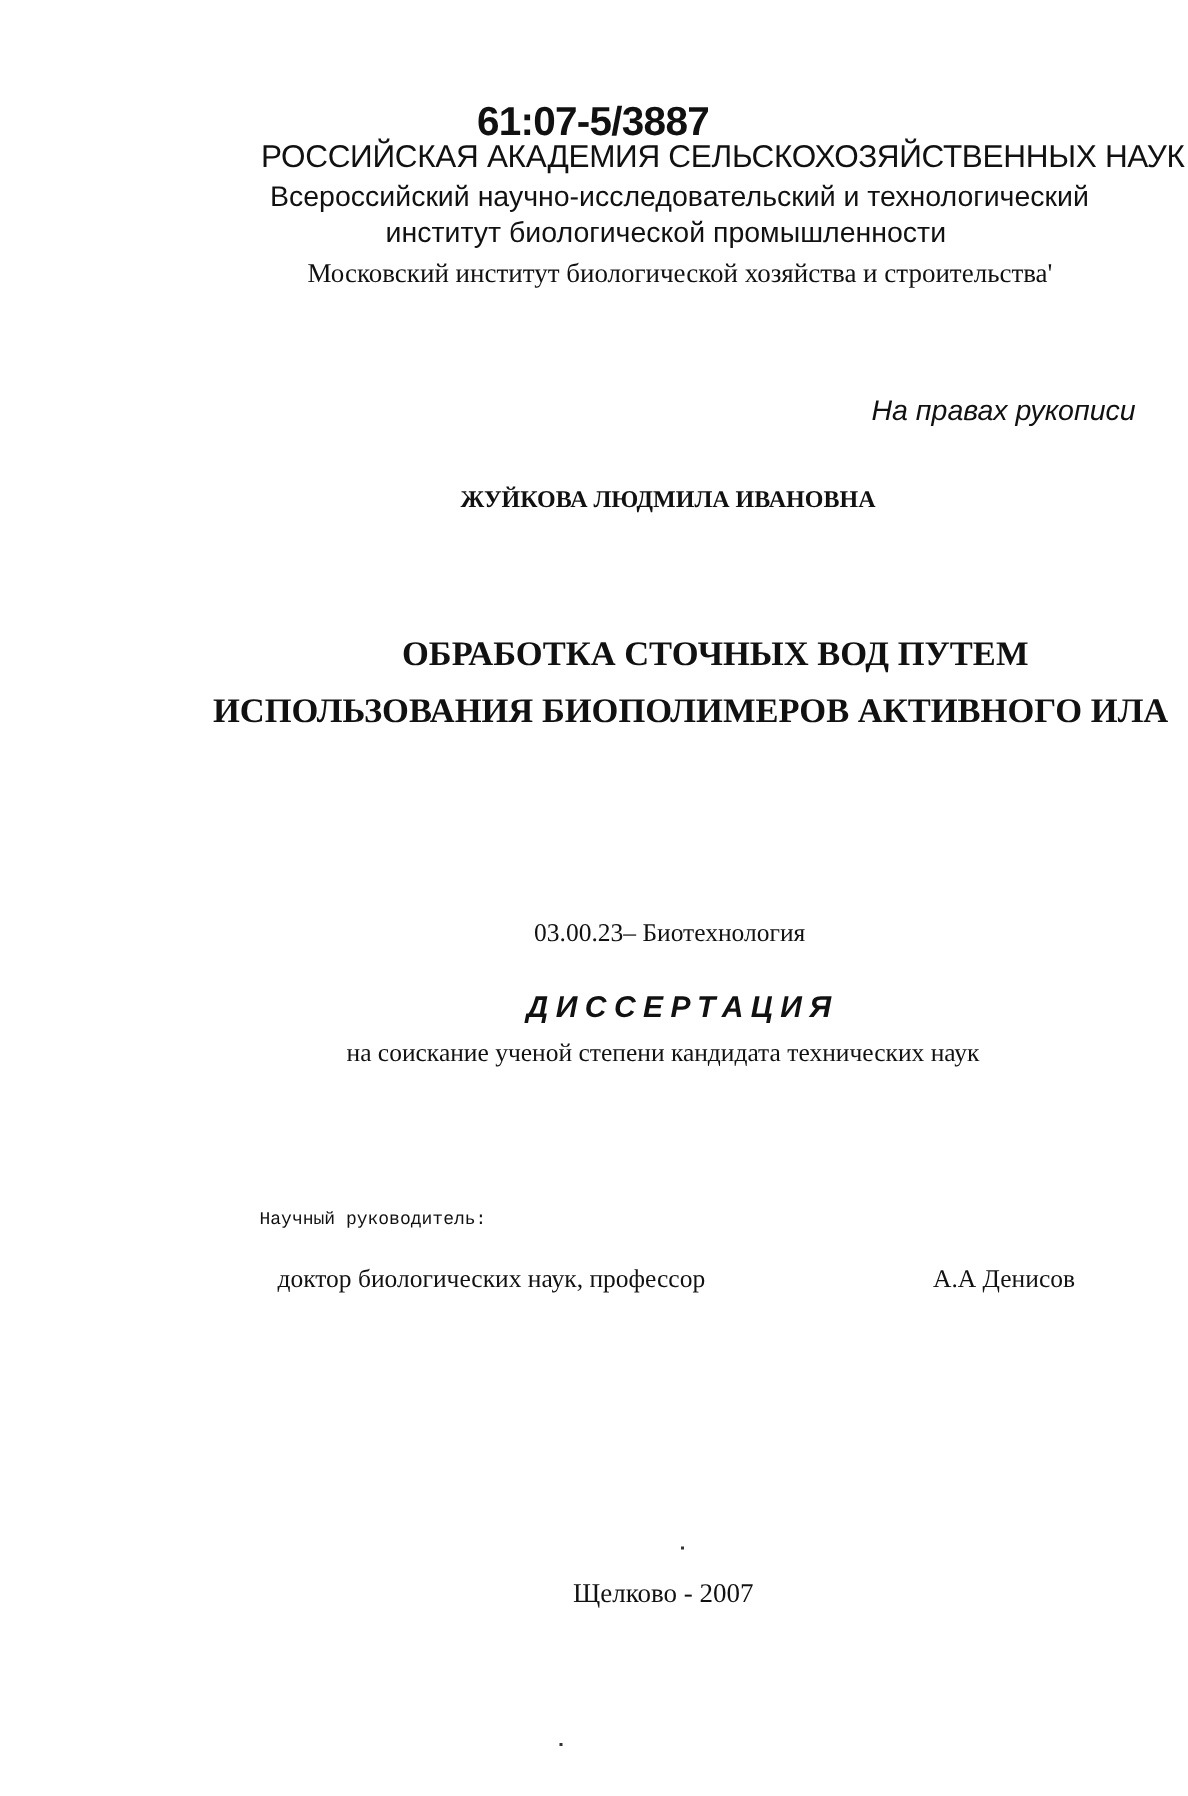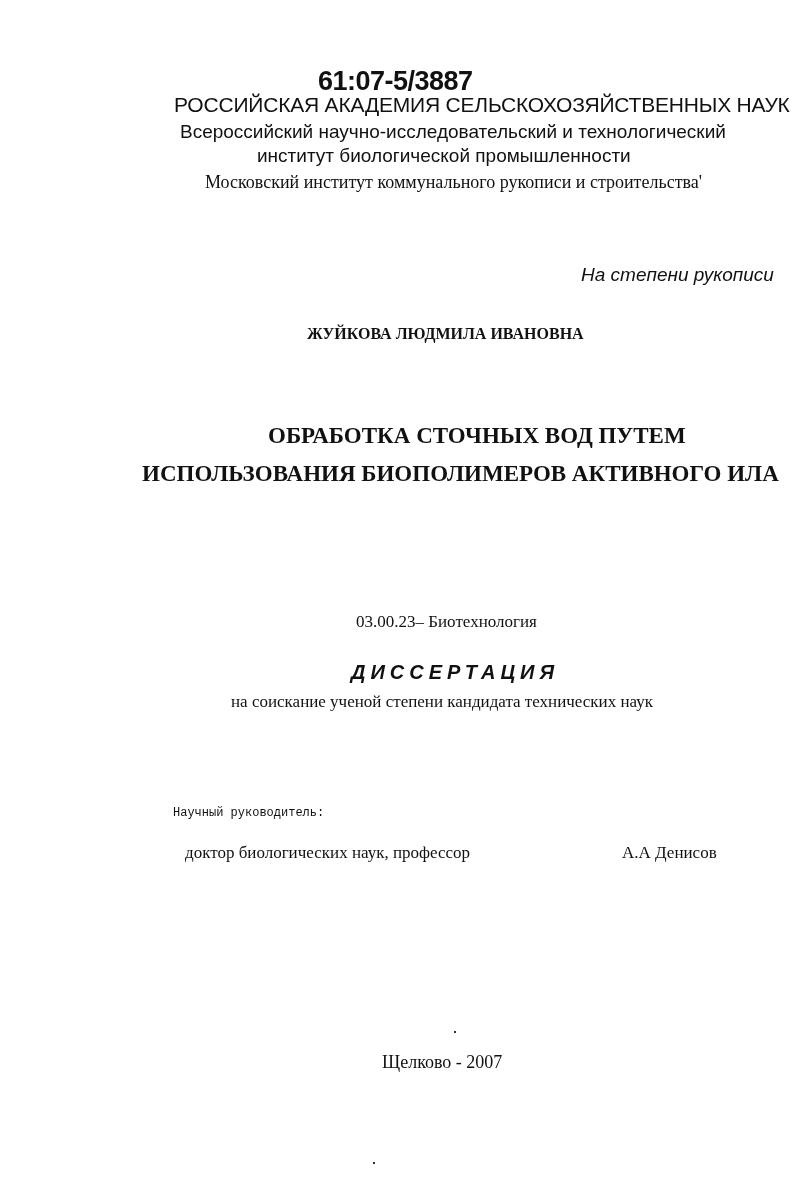--- a/index.html
+++ b/index.html
@@ -26,23 +26,23 @@
   .speck { position: absolute; width: 2px; height: 2px; background: #333; }
 </style>
 </head>
 <body>
 
 <div id="code" class="abs sans">61:07-5/3887</div>
 
 <div id="academy" class="abs sans">РОССИЙСКАЯ АКАДЕМИЯ СЕЛЬСКОХОЗЯЙСТВЕННЫХ НАУК</div>
 <div id="inst1" class="abs sans">Всероссийский научно-исследовательский и технологический</div>
 <div id="inst2" class="abs sans">институт биологической промышленности</div>
-<div id="inst3" class="abs serif">Московский институт коммунального рукописи и строительства'</div>
+<div id="inst3" class="abs serif">Московский институт биологической хозяйства и строительства'</div>
 
-<div id="rights" class="abs sans">На степени рукописи</div>
+<div id="rights" class="abs sans">На правах рукописи</div>
 
 <div id="author" class="abs serif">ЖУЙКОВА ЛЮДМИЛА ИВАНОВНА</div>
 
 <div id="title1" class="abs serif">ОБРАБОТКА СТОЧНЫХ ВОД ПУТЕМ</div>
 <div id="title2" class="abs serif">ИСПОЛЬЗОВАНИЯ БИОПОЛИМЕРОВ АКТИВНОГО ИЛА</div>
 
 <div id="specialty" class="abs serif">03.00.23– Биотехнология</div>
 <div id="doctype" class="abs sans">ДИССЕРТАЦИЯ</div>
 <div id="degree" class="abs serif">на соискание ученой степени кандидата технических наук</div>
 

